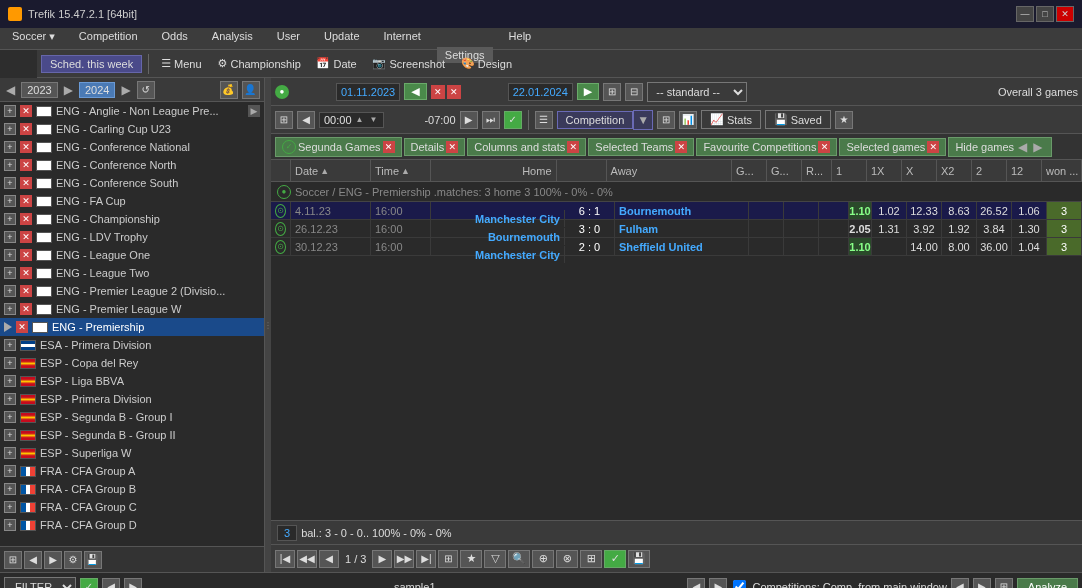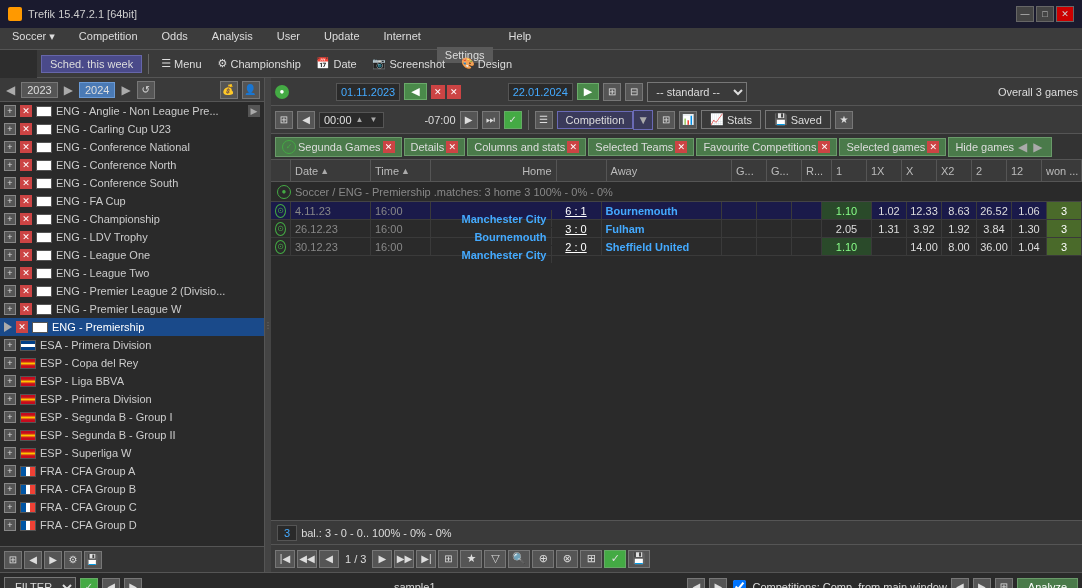--- a/index.html
+++ b/index.html
@@ -411,30 +411,30 @@
     }
     .gr-icon { width: 20px; justify-content: center; }
     .gr-date { width: 80px; color: #888; }
     .gr-time { width: 60px; color: #888; }
     .gr-home { flex: 1; justify-content: flex-end; margin-top: 16px; }
     .gr-score { width: 50px; justify-content: center; color: #4af; }
     .gr-away { flex: 1; }
     .gr-g { width: 35px; justify-content: center; }
     .gr-g2 { width: 35px; justify-content: center; }
     .gr-r { width: 30px; justify-content: center; }
-    .gr-1 { width: 50px; justify-content: center; font-weight: normal; text-align: right; }
+    .gr-1 { width: 23px; justify-content: center; font-weight: bold; text-align: right; }
     .gr-1x { width: 35px; justify-content: center; }
     .gr-x { width: 35px; justify-content: center; }
     .gr-x2 { width: 35px; justify-content: center; }
     .gr-2 { width: 35px; justify-content: center; }
     .gr-12 { width: 35px; justify-content: center; }
     .gr-won { width: 35px; justify-content: center; background: #4a6a2a; color: #fff; }
     .home-team { color: #4af; font-weight: bold; }
     .away-team { color: #4af; font-weight: bold; }
-    .score-val { color: #fff; text-decoration: underline; }
+    .score-val { color: #fff; }
     .odd-highlight { background: #2a4a2a; color: #8f8; }
     .odd-normal { color: #ddd; }
     .circle-icon {
       width: 14px; height: 14px;
       border: 1px solid #4a4;
       border-radius: 50%;
       display: flex; align-items: center; justify-content: center;
       font-size: 8px;
       color: #4a4;
     }

